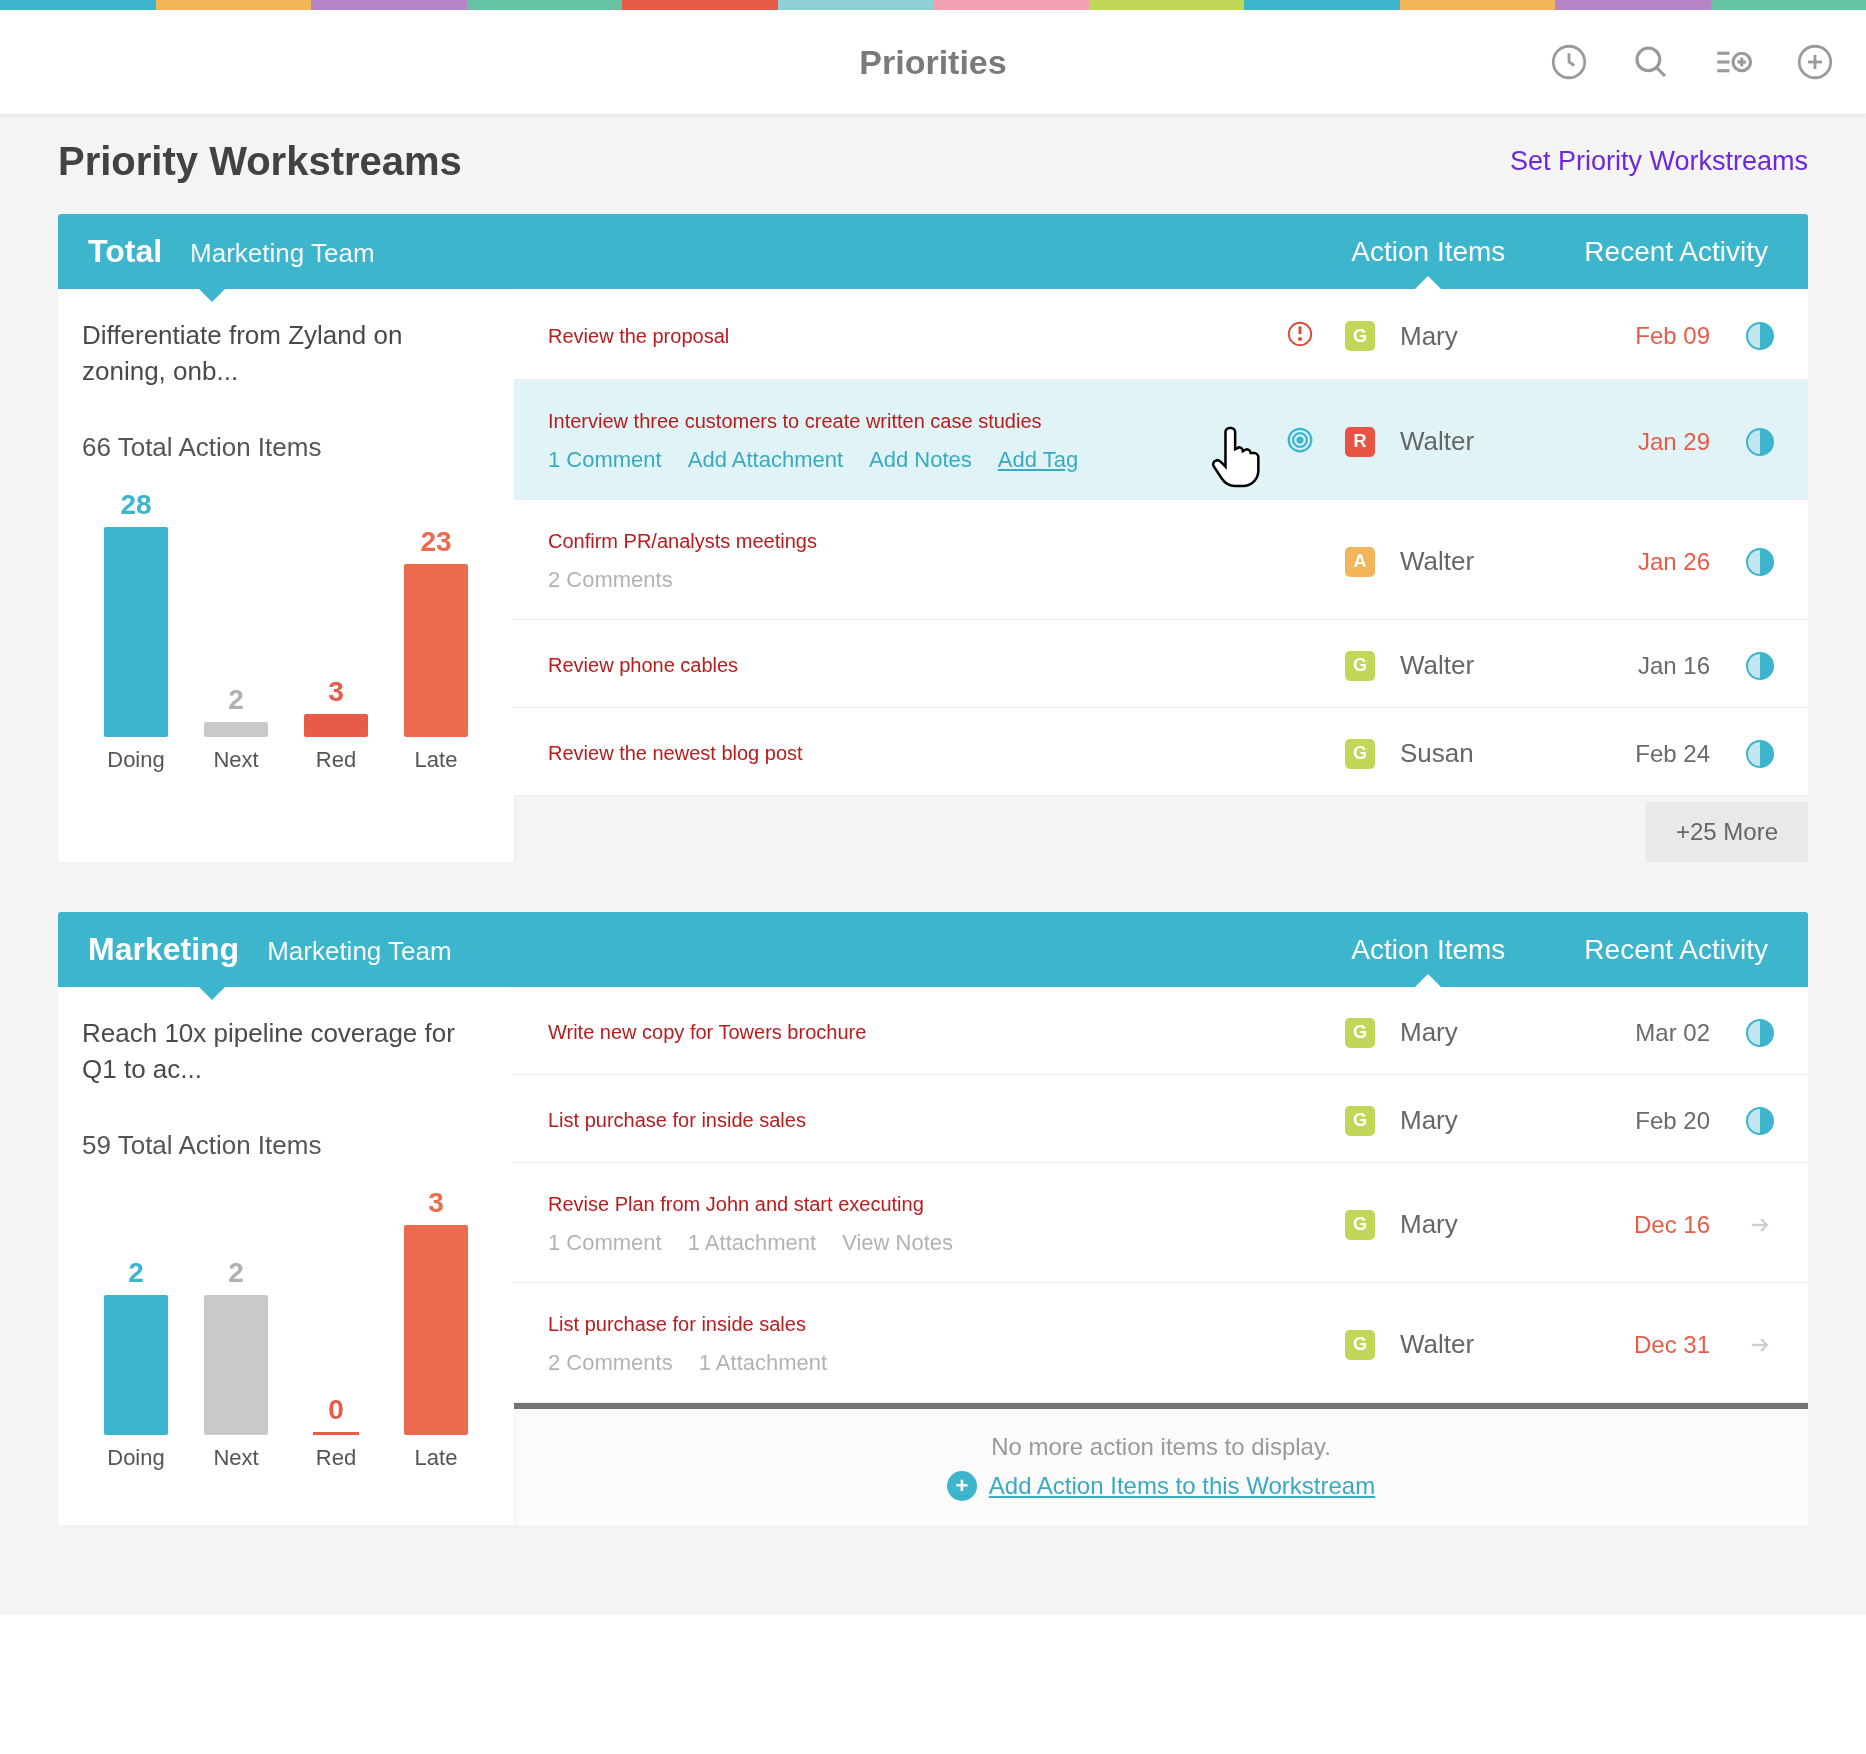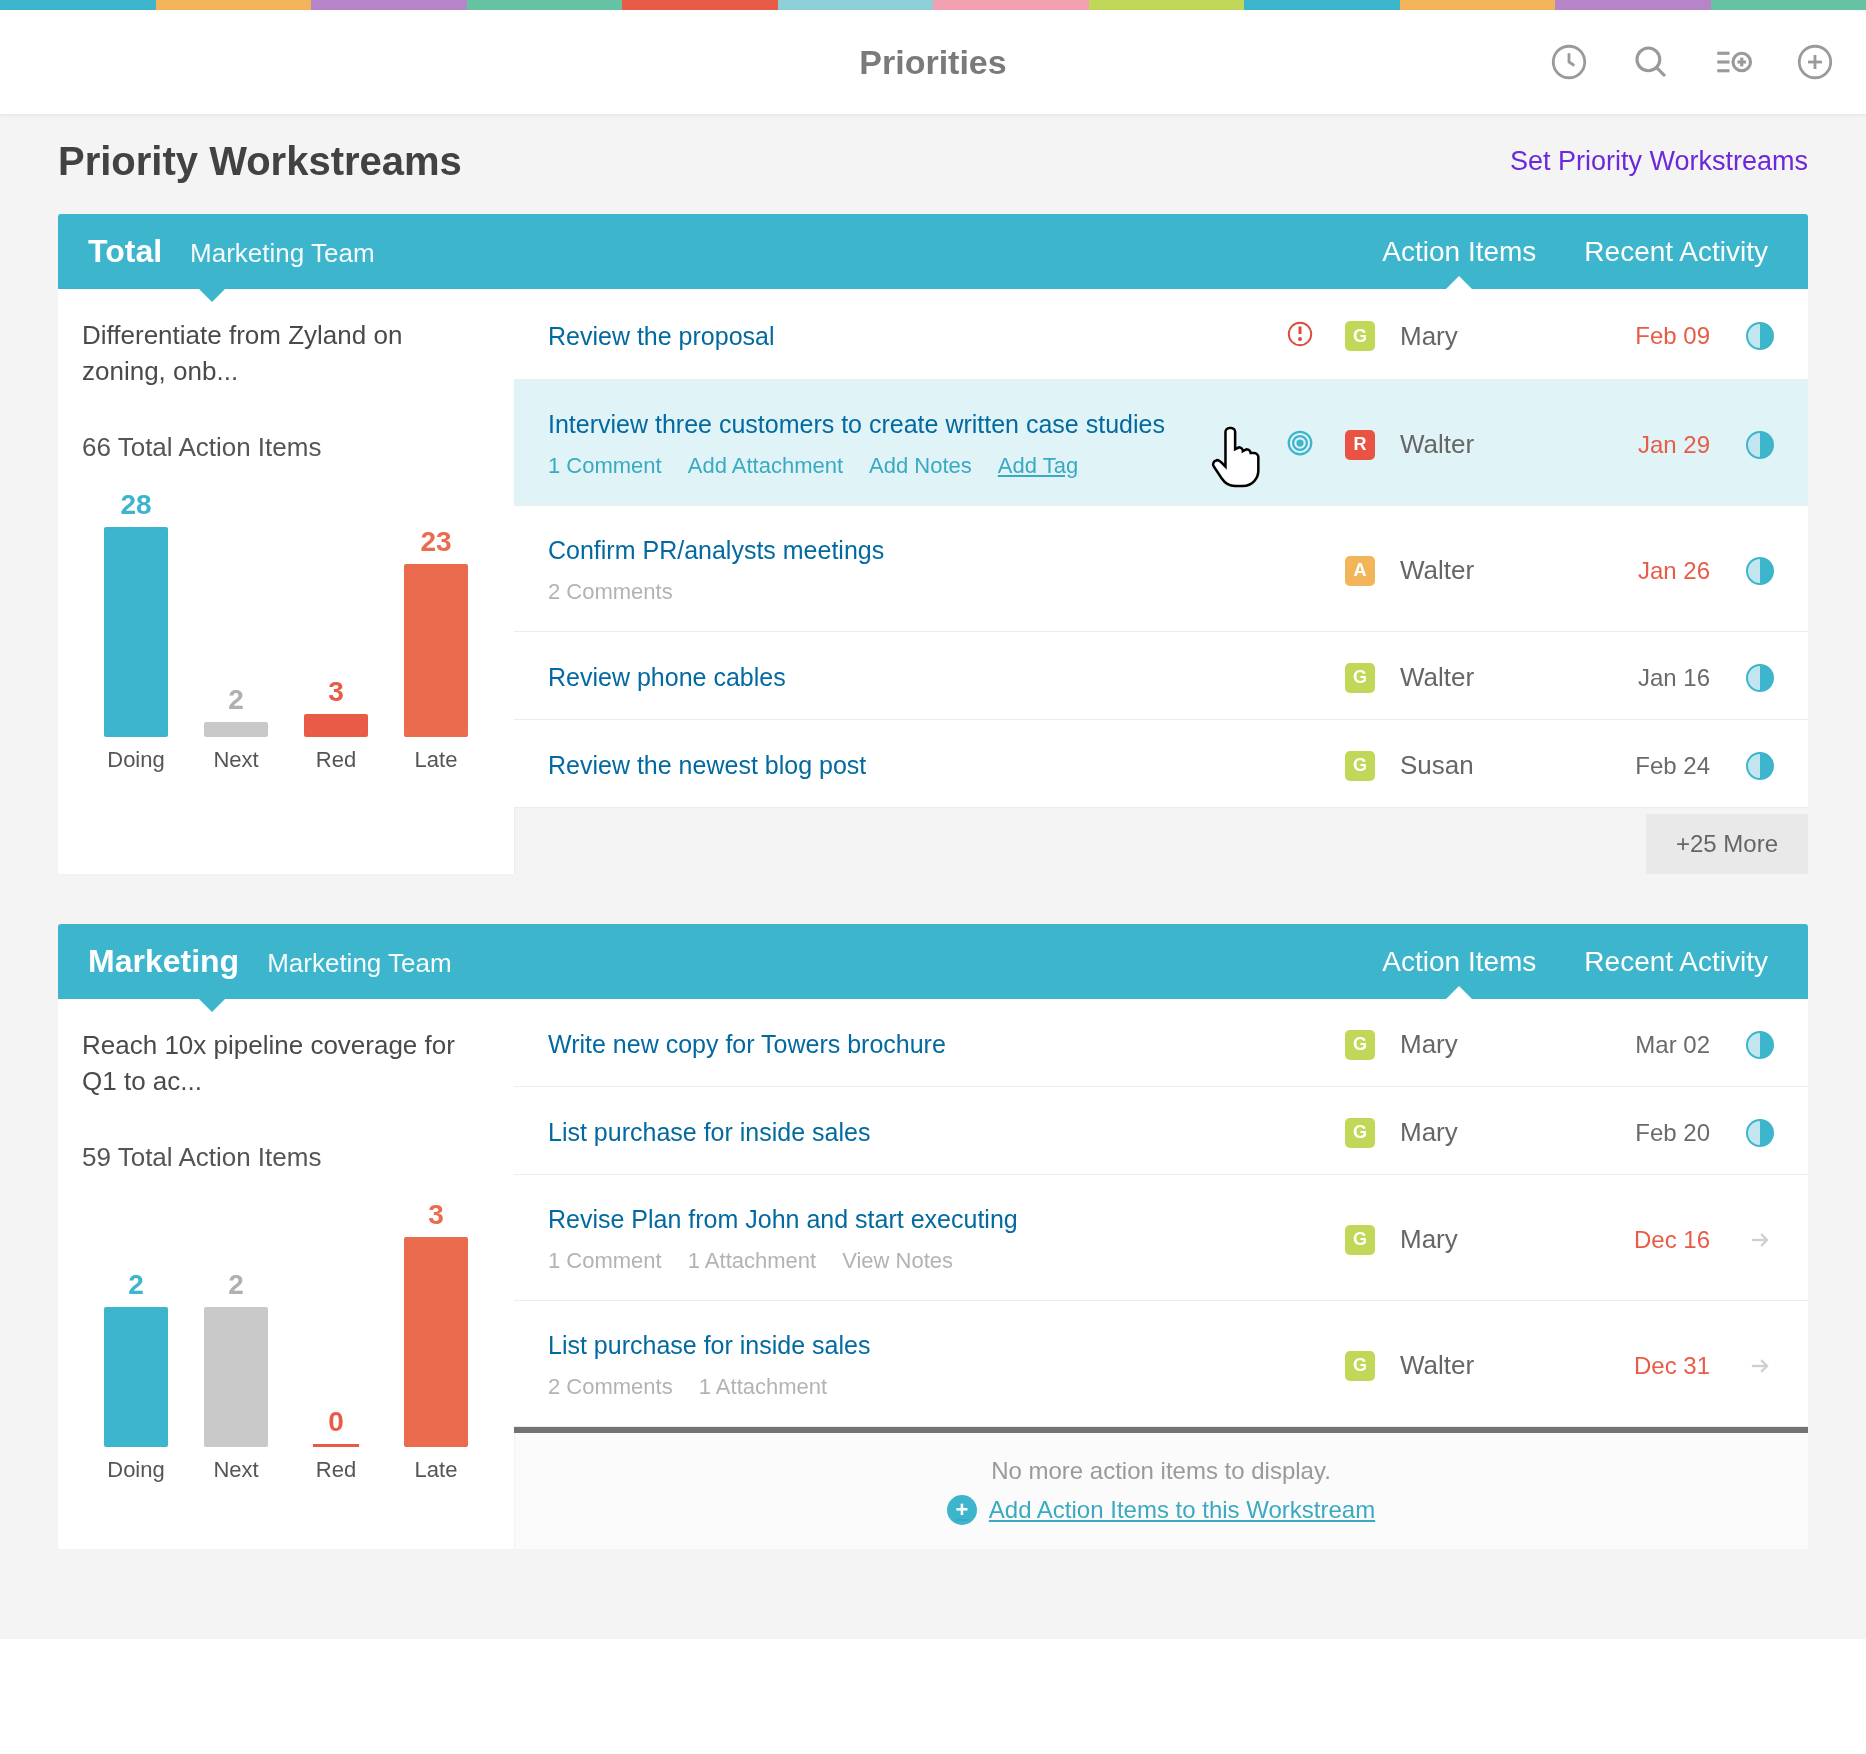--- a/index.html
+++ b/index.html
@@ -90,21 +90,21 @@
     font-size: 26px;
     font-weight: 400;
     opacity: 0.95;
   }
   .ws-header .tab-area {
     flex: 1;
     display: flex;
     align-items: center;
     justify-content: flex-end;
     padding-right: 40px;
-    gap: 48px;
+    gap: 79px;
     font-size: 28px;
     font-weight: 500;
   }
   .ws-header .tab { position: relative; cursor: pointer; }
   .ws-header .tab.active::after {
     content:"";
     position:absolute;
     bottom:-22px; left:50%;
     transform: translateX(-50%);
     width:0;height:0;
@@ -181,22 +181,22 @@
     border-bottom: 1px solid #ededed;
     padding: 30px 34px 26px 34px;
     display: flex;
     align-items: center;
     gap: 20px;
     position:relative;
   }
   .item.highlight { background: #e0f4f7; }
   .item .item-main { flex:1; min-width:0; }
   .item .item-title {
-    font-size: 25px;
-    color: #0369a1;
+    font-size: 20px;
+    color: #b91c1c;
   }
   .item .meta {
     margin-top: 14px;
     font-size: 22px;
     color: #b3b3b3;
     display:flex;
     gap: 26px;
   }
   .item .meta .link { color:#3aa9c2; cursor:pointer; }
   .item .meta .link.underline { text-decoration: underline; }

